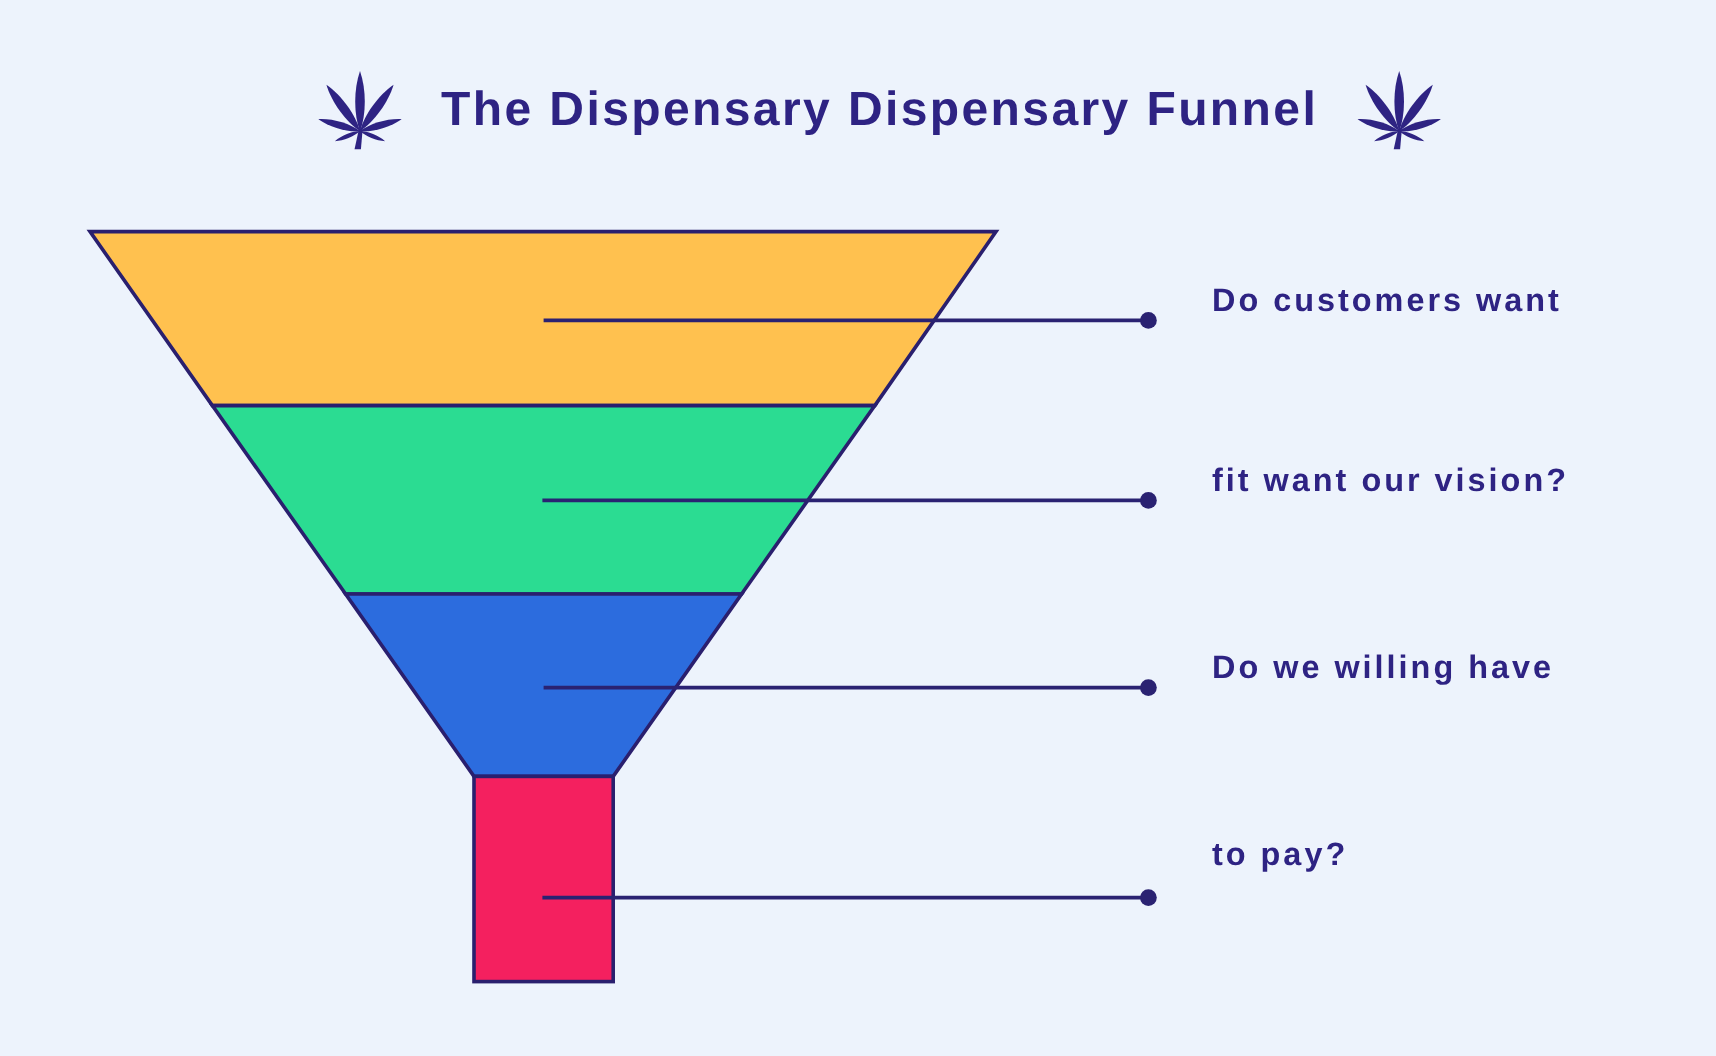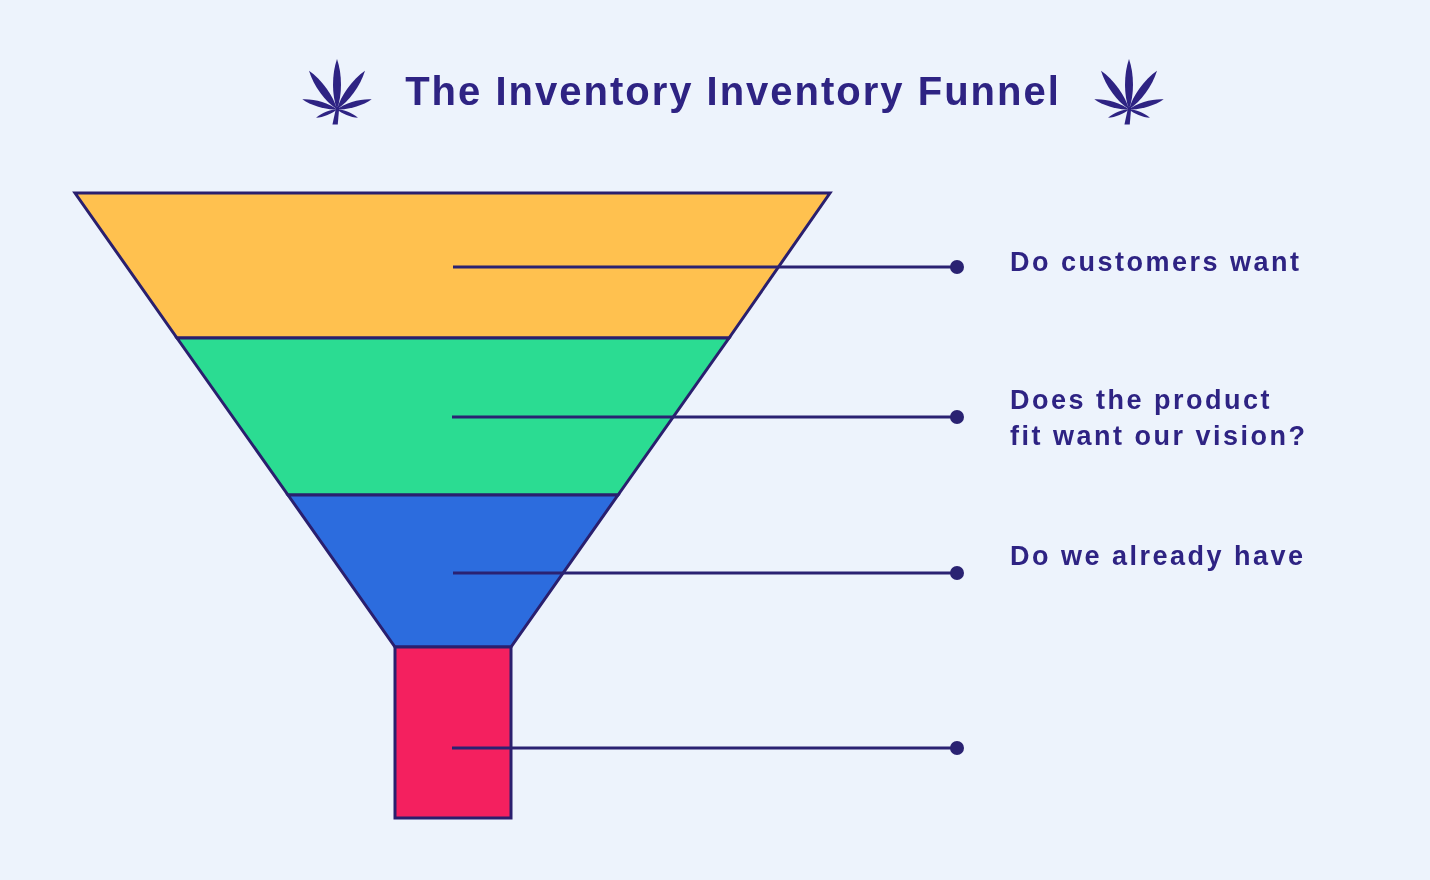--- a/index.html
+++ b/index.html
@@ -69,21 +69,21 @@
     width: 380px;
     color: #2E2383;
   }
   .ann-line {
     font-size: 27px;
     font-weight: 600;
     letter-spacing: 2.5px;
     line-height: 36px;
     white-space: nowrap;
   }
-  .ann-1 { top: 244px; }
+  .ann-1 { top: 232px; }
   .ann-2 { top: 382px; }
   .ann-3 { top: 538px; }
   .ann-4 { top: 694px; }
 </style>
 </head>
 <body>
 
 <div class="canvas">
 
   <div class="header">
@@ -95,21 +95,21 @@
           <path transform="rotate(36) scale(0.95)" d="M0,0 C-7,-18 -7,-46 0,-66 C7,-46 7,-18 0,0 Z"></path>
           <path transform="rotate(-74) scale(0.72)" d="M0,0 C-7,-18 -7,-46 0,-66 C7,-46 7,-18 0,0 Z"></path>
           <path transform="rotate(74) scale(0.72)" d="M0,0 C-7,-18 -7,-46 0,-66 C7,-46 7,-18 0,0 Z"></path>
           <path transform="rotate(-112) scale(0.45)" d="M0,0 C-7,-18 -7,-46 0,-66 C7,-46 7,-18 0,0 Z"></path>
           <path transform="rotate(112) scale(0.45)" d="M0,0 C-7,-18 -7,-46 0,-66 C7,-46 7,-18 0,0 Z"></path>
           <path d="M-1,-3 L-6,20 L1,20 L3,-3 Z"></path>
         </g>
       </g>
     </svg>
 
-    <h1 class="title">The Inventory Inventory Funnel</h1>
+    <h1 class="title">The Dispensary Dispensary Funnel</h1>
 
     <svg class="leaf" viewBox="0 0 100 100" aria-hidden="true">
       <g fill="#2E2383">
         <g transform="translate(50,74)">
           <path transform="scale(1)" d="M0,0 C-7,-18 -7,-46 0,-66 C7,-46 7,-18 0,0 Z"></path>
           <path transform="rotate(-36) scale(0.95)" d="M0,0 C-7,-18 -7,-46 0,-66 C7,-46 7,-18 0,0 Z"></path>
           <path transform="rotate(36) scale(0.95)" d="M0,0 C-7,-18 -7,-46 0,-66 C7,-46 7,-18 0,0 Z"></path>
           <path transform="rotate(-74) scale(0.72)" d="M0,0 C-7,-18 -7,-46 0,-66 C7,-46 7,-18 0,0 Z"></path>
           <path transform="rotate(74) scale(0.72)" d="M0,0 C-7,-18 -7,-46 0,-66 C7,-46 7,-18 0,0 Z"></path>
           <path transform="rotate(-112) scale(0.45)" d="M0,0 C-7,-18 -7,-46 0,-66 C7,-46 7,-18 0,0 Z"></path>
@@ -137,24 +137,24 @@
 
     <line class="connector" x1="452" y1="748" x2="957" y2="748"></line>
     <circle class="connector-dot" cx="957" cy="748" r="7"></circle>
   </svg>
 
   <div class="annotation ann-1">
     <div class="ann-line">Do customers want</div>
   </div>
 
   <div class="annotation ann-2">
-    <div class="ann-line">Does the product</div>
     <div class="ann-line">fit want our vision?</div>
   </div>
 
   <div class="annotation ann-3">
-    <div class="ann-line">Do we already have</div>
+    <div class="ann-line">Do we willing have</div>
   </div>
 
   <div class="annotation ann-4">
+    <div class="ann-line">to pay?</div>
   </div>
 
 </div>
 
 </body></html>

